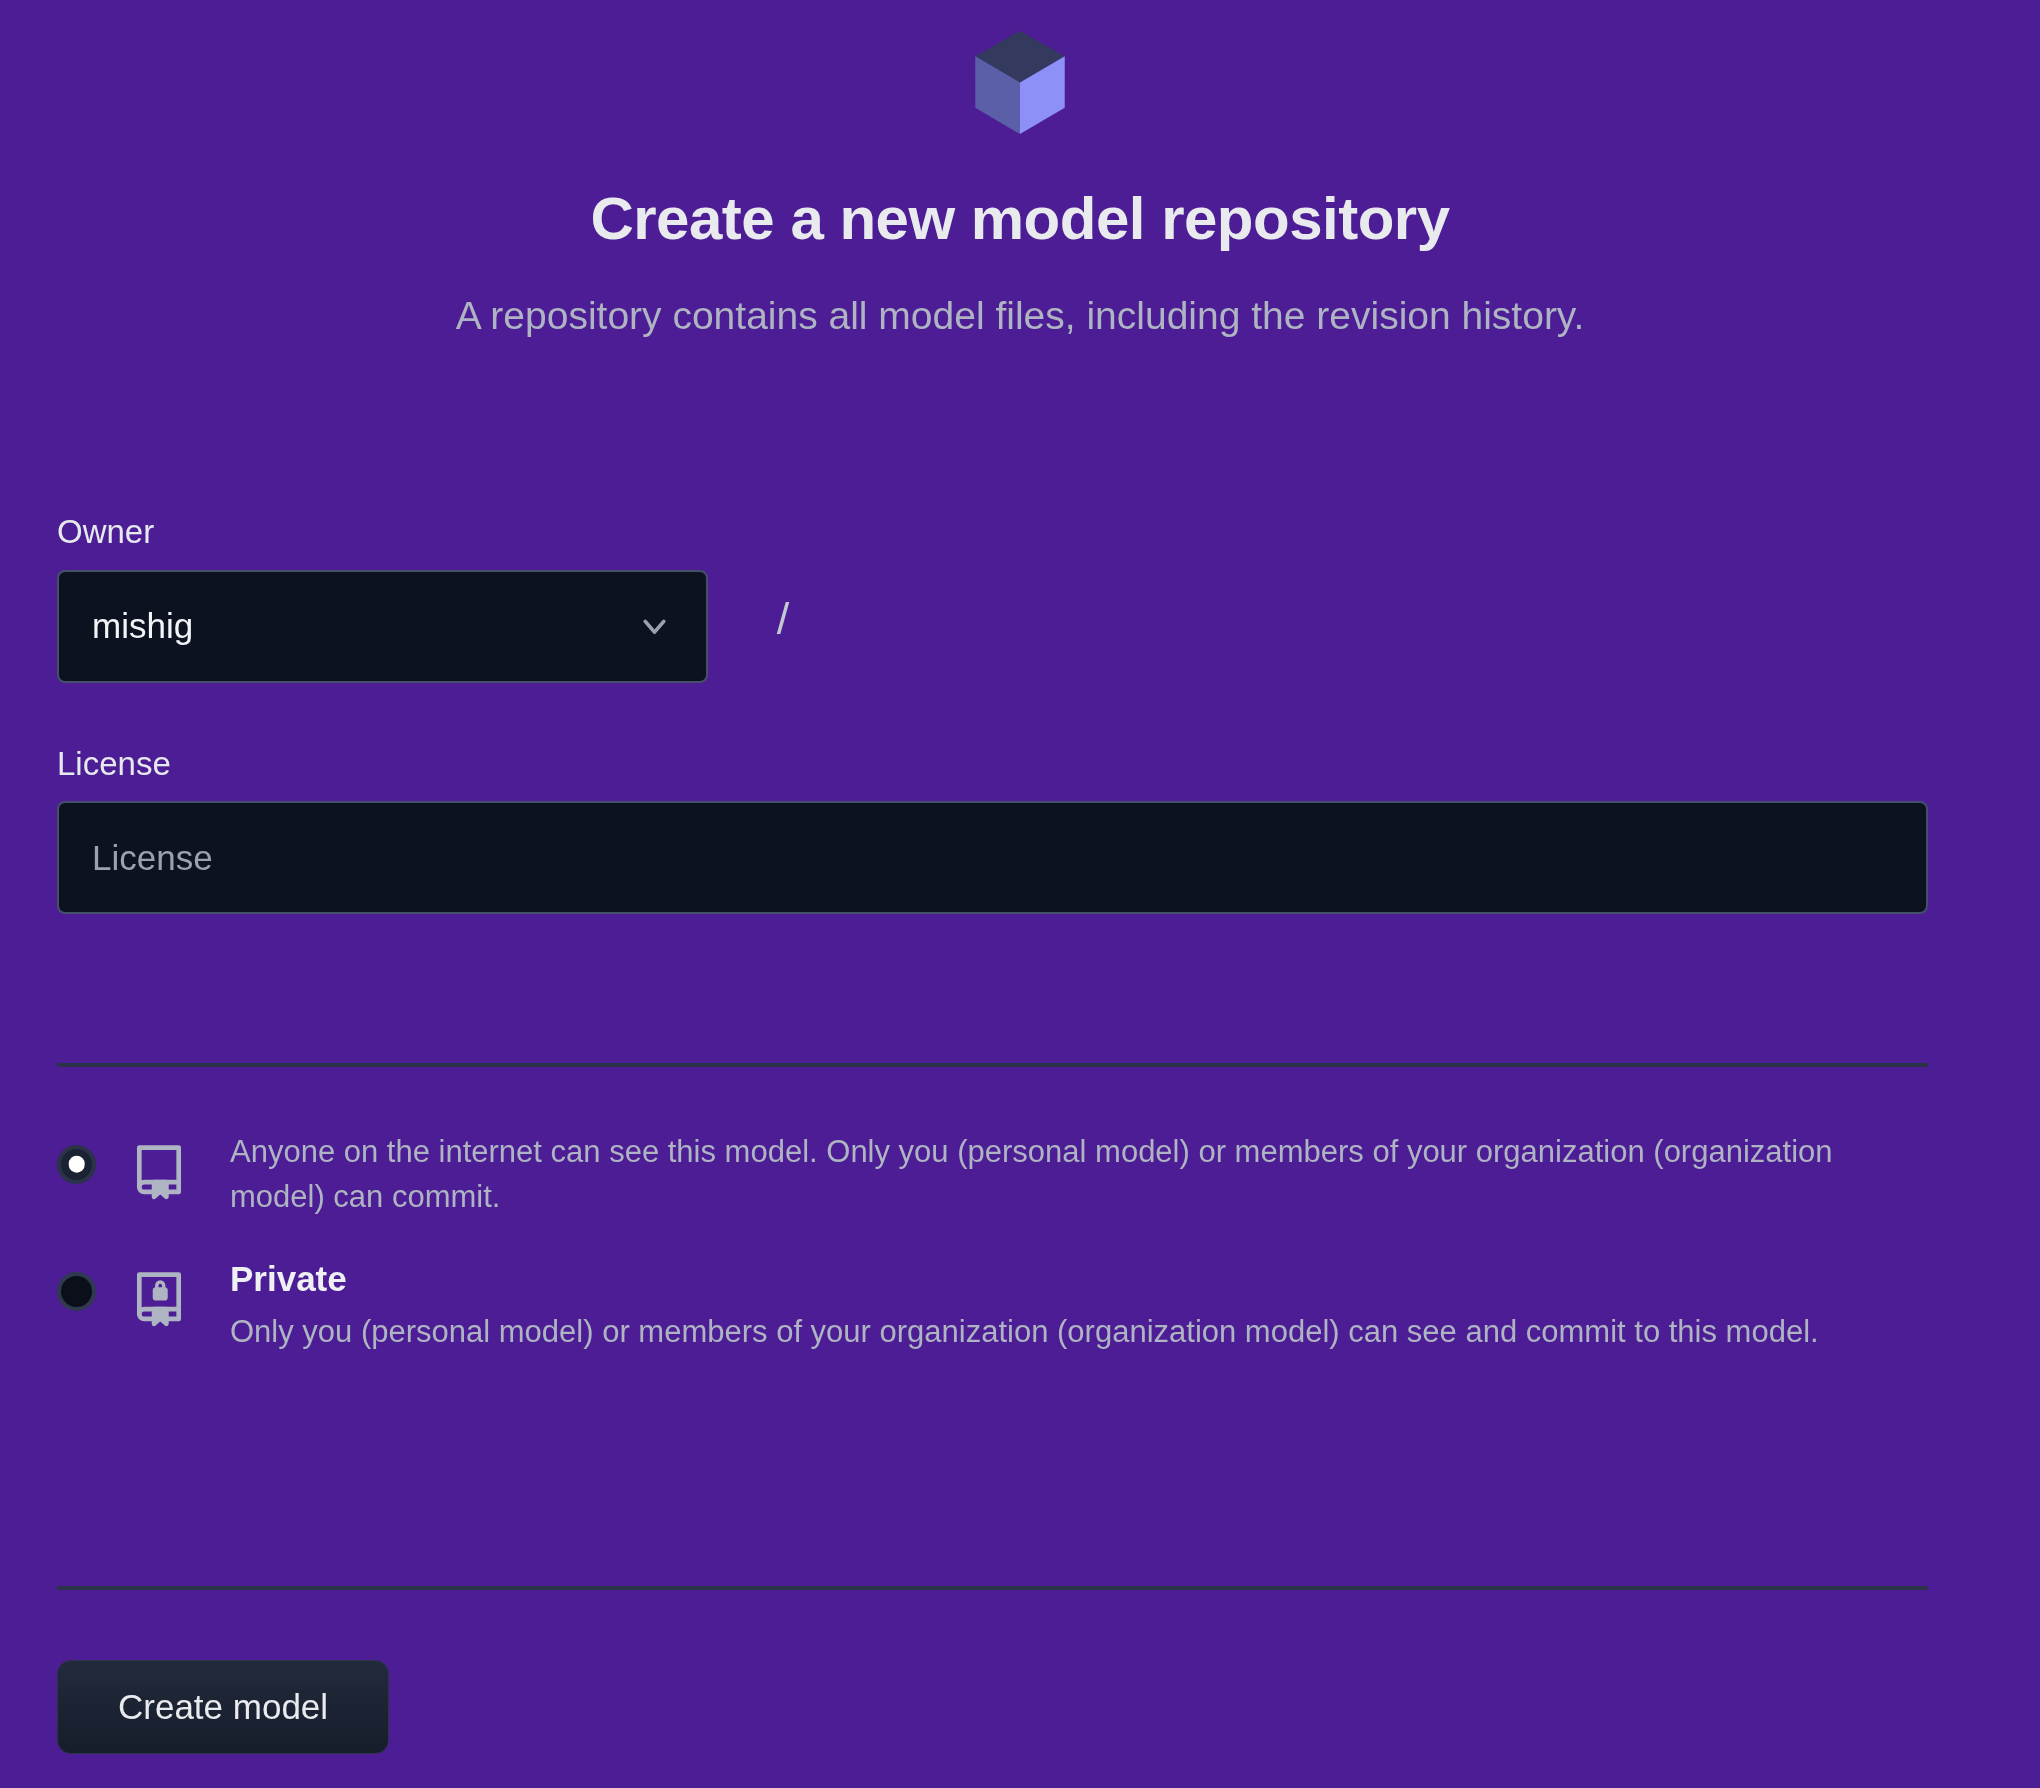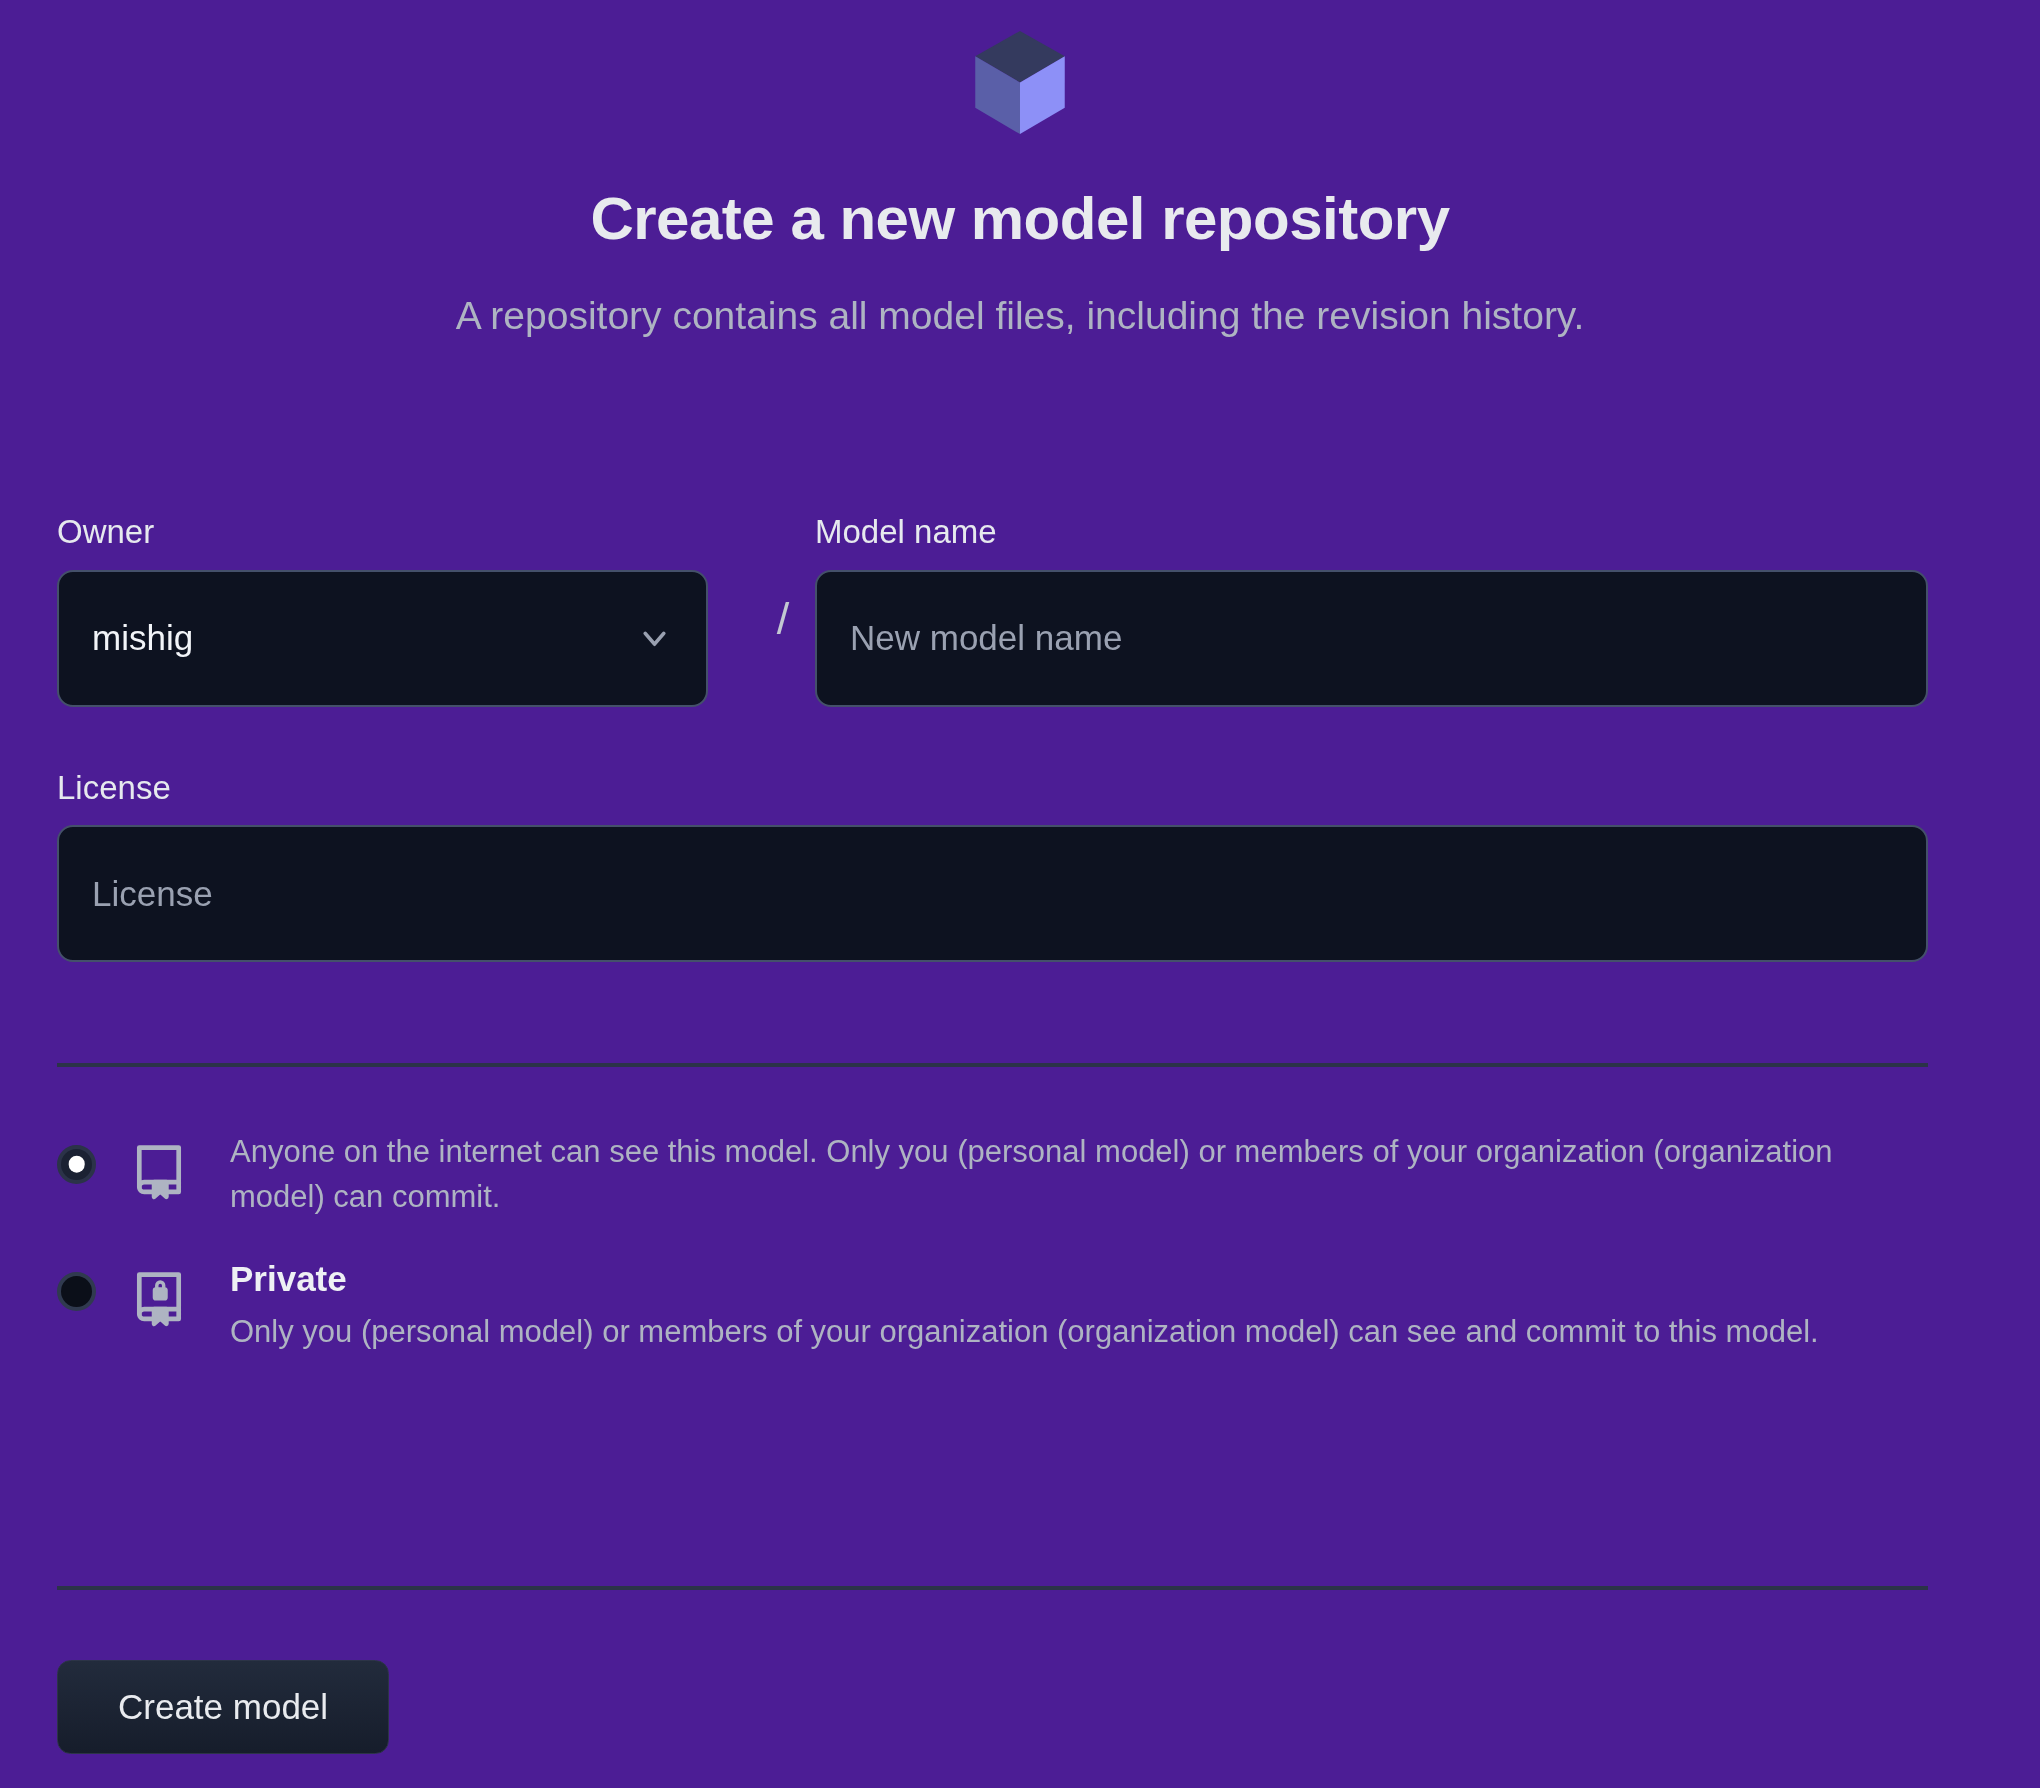--- a/index.html
+++ b/index.html
@@ -81,23 +81,23 @@
     font-size: 45px;
     line-height: 98px;
     color: #c3c8d2;
     margin-top: 59px;
     font-weight: 300;
   }
   .col-name { flex: 1 1 auto; }
 
   .control {
     position: relative;
-    height: 137px;
+    height: 113px;
     border: 2.9px solid #44506a;
-    border-radius: 16px;
+    border-radius: 8px;
     background: #0d1220;
     display: flex;
     align-items: center;
     padding: 0 33px;
     font-size: 35px;
     color: #eef0f4;
     cursor: pointer;
   }
   .control.select { width: 651px; }
   .control .value { color: #f2f4f8; }
@@ -246,26 +246,20 @@
           <span class="chevron">
             <svg width="37" height="37" viewBox="0 0 24 24" fill="none" stroke="#99a0b0" stroke-width="2.4" stroke-linecap="round" stroke-linejoin="round">
               <polyline points="6 9 12 16 18 9"></polyline>
             </svg>
           </span>
         </div>
       </div>
 
       <div class="slash">/</div>
 
-      <div class="col-name">
-        <span class="field-label">Model name</span>
-        <div class="control">
-          <span class="placeholder">New model name</span>
-        </div>
-      </div>
 
     </div>
 
     <div class="field-license">
       <span class="field-label">License</span>
       <div class="control license-input">
         <span class="placeholder">License</span>
       </div>
     </div>
 

